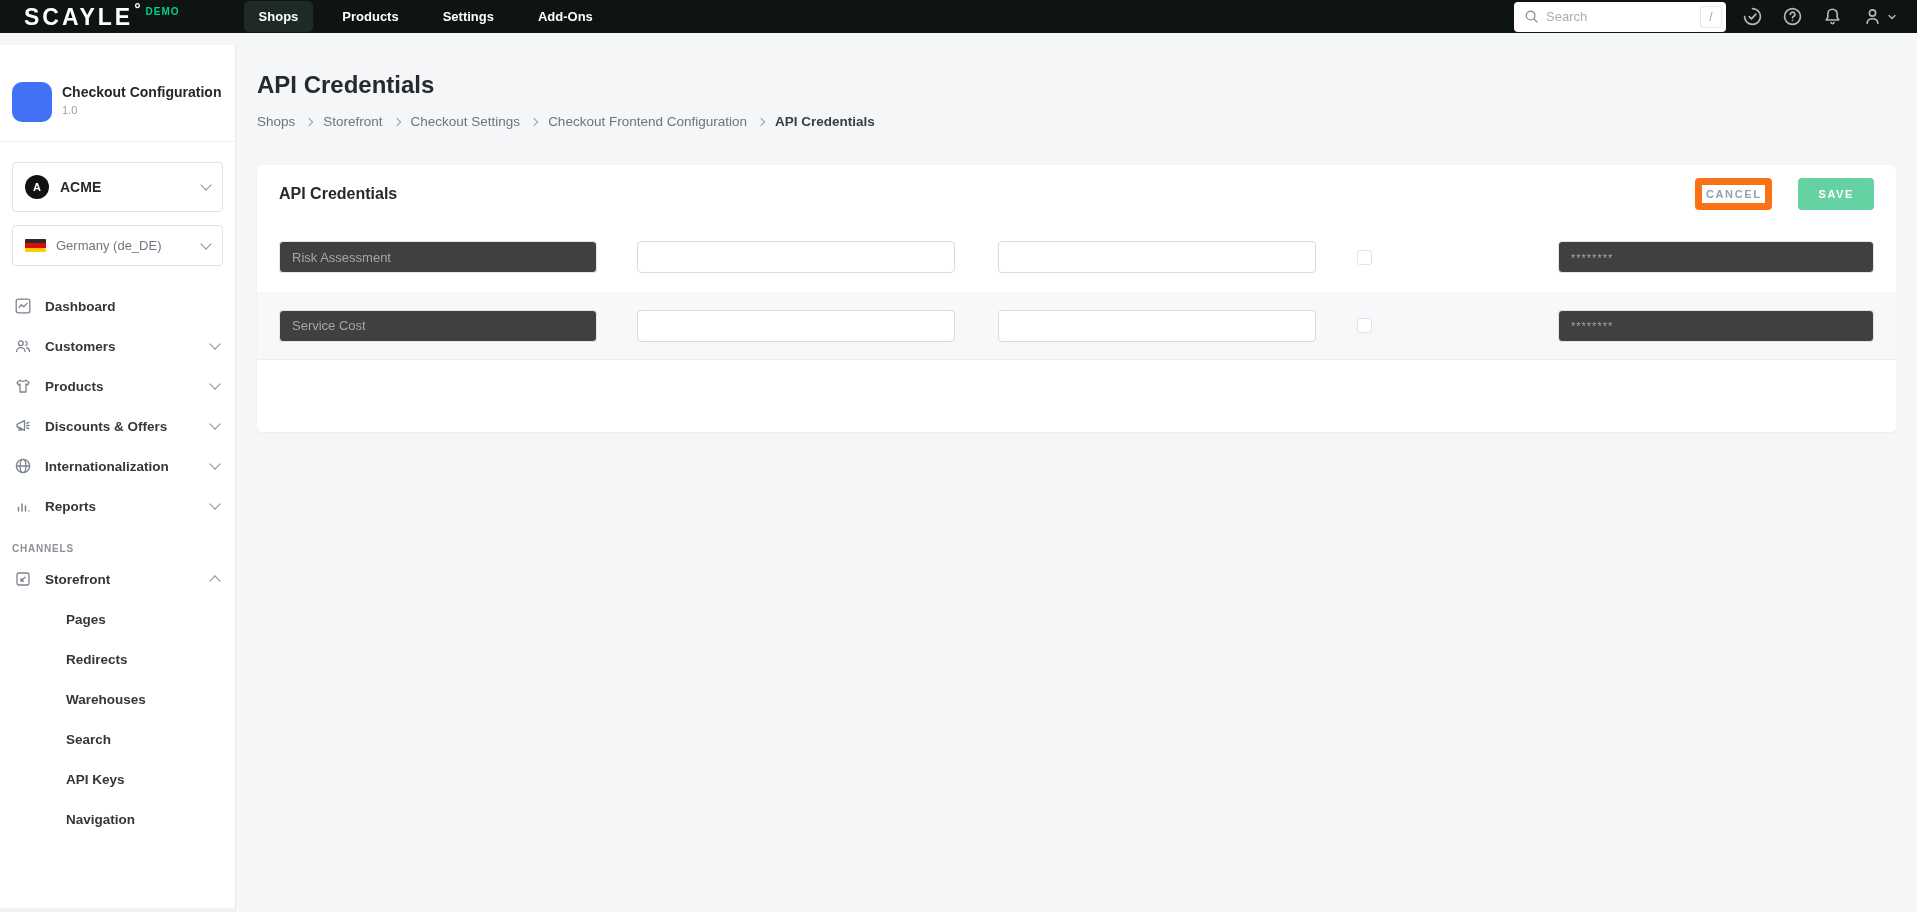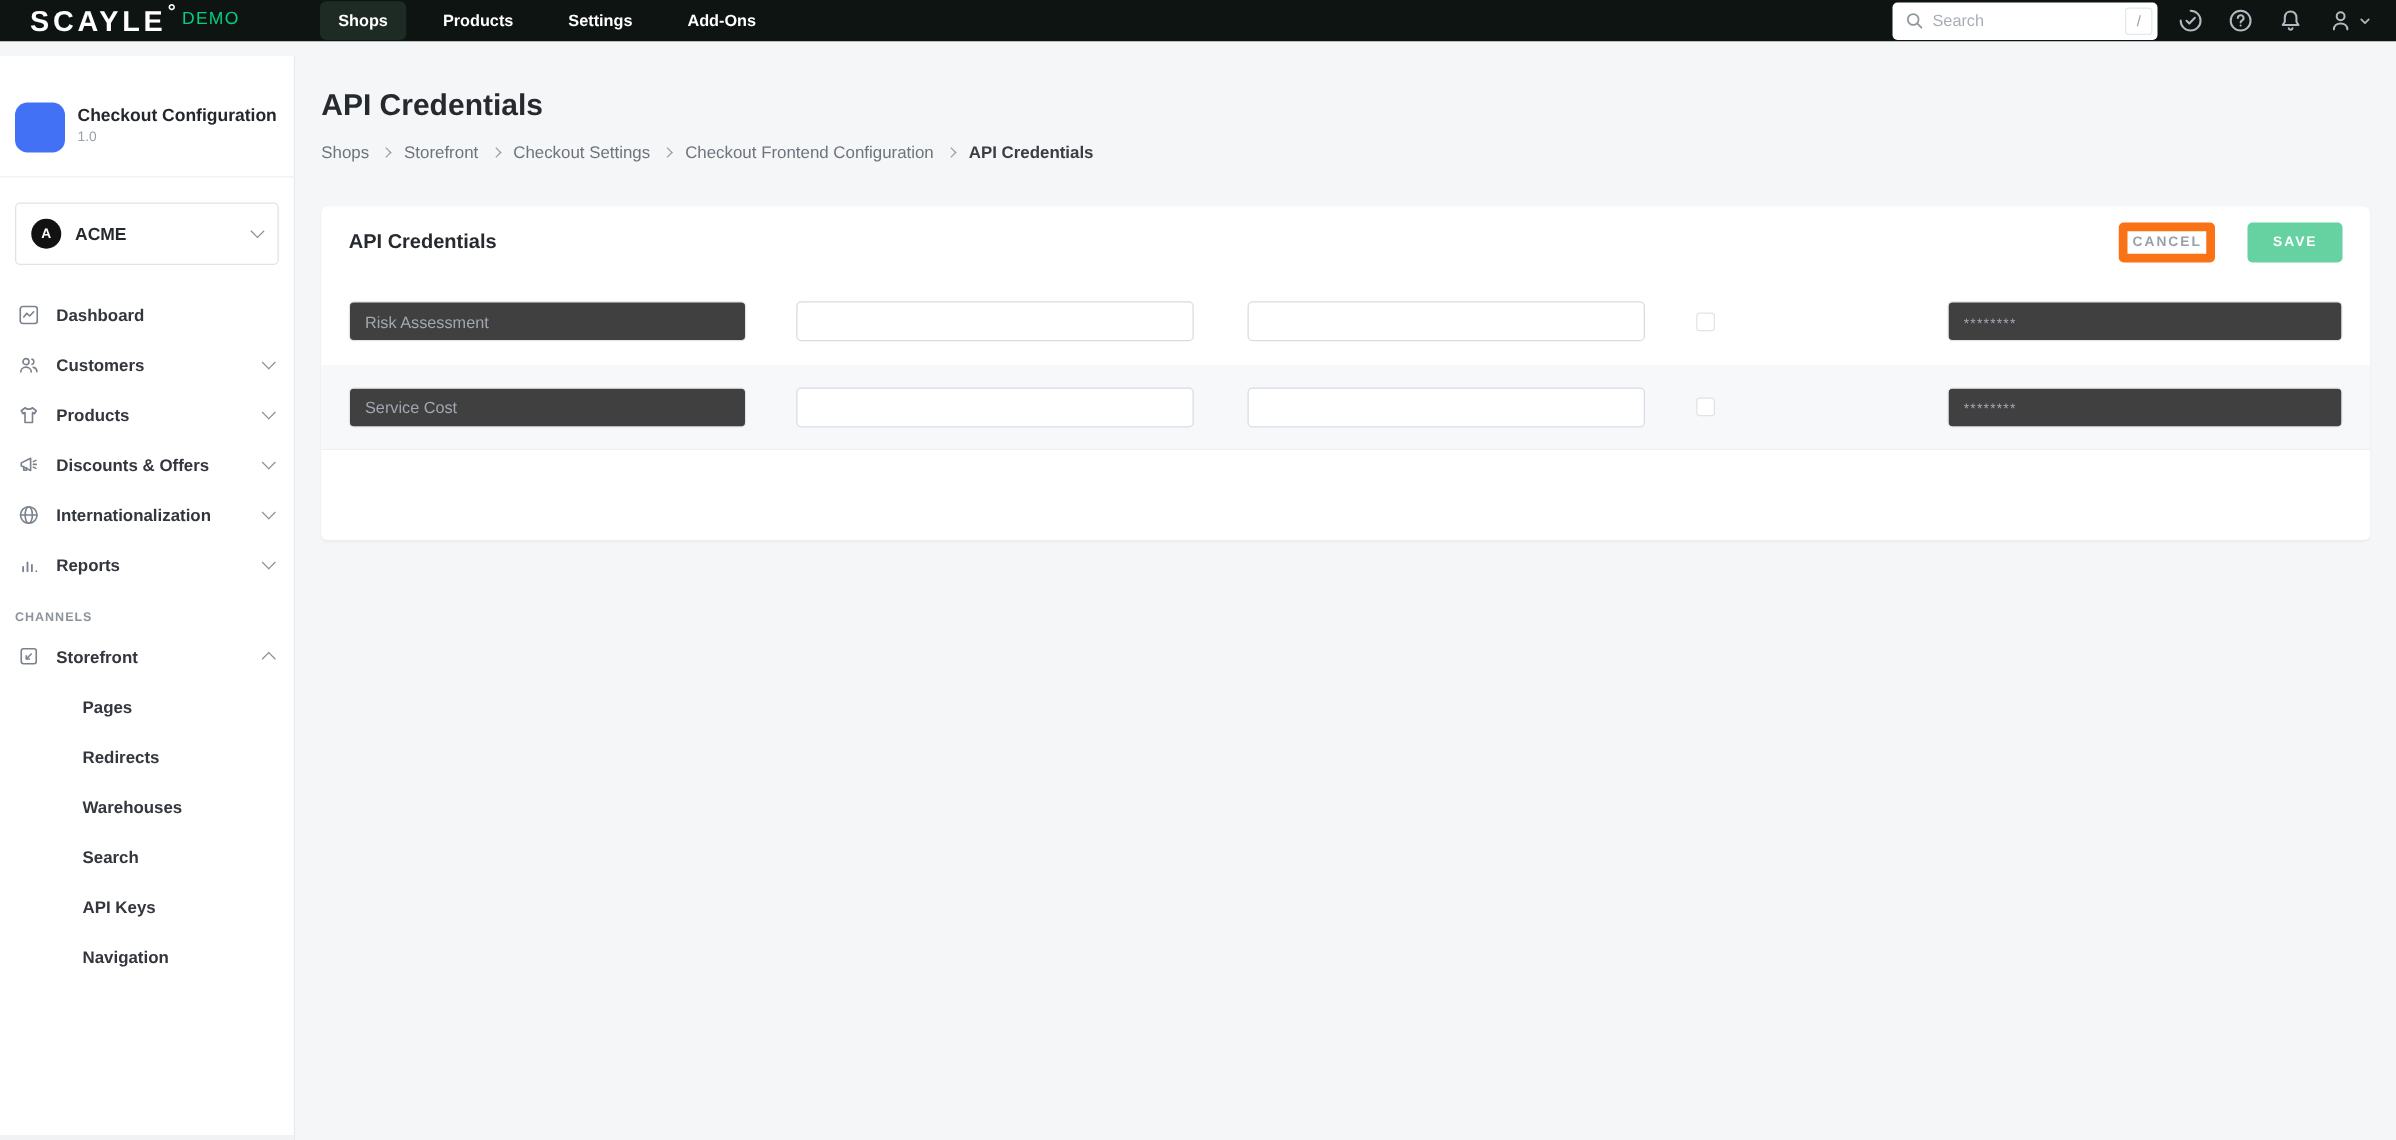--- a/index.html
+++ b/index.html
@@ -8,21 +8,21 @@
   }
   *{box-sizing:border-box;margin:0;padding:0;}
   html,body{width:1917px;height:912px;overflow:hidden;}
   body{font-family:"Liberation Sans",sans-serif;background:var(--page-bg);color:#2b2f35;}
 
   
   .topbar{height:33px;background:var(--topbar-bg);display:flex;align-items:center;padding:0 20px 0 24px;}
   .logo-wrap{display:flex;align-items:flex-start;cursor:pointer;}
   .logo-text{color:#fff;font-size:23px;font-weight:800;letter-spacing:3px;line-height:26px;}
   .logo-mark{color:#fff;font-size:16px;font-weight:700;line-height:12px;margin-left:1px;}
-  .demo-badge{color:var(--demo-green);font-size:14px;font-weight:400;letter-spacing:1px;margin:2px 0 0 5px;}
+  .demo-badge{color:var(--demo-green);font-size:10px;font-weight:700;letter-spacing:1px;margin:2px 0 0 5px;}
   .topnav{display:flex;align-items:center;margin-left:64px;gap:14px;}
   .topnav-item{color:#fff;font-size:13px;font-weight:600;padding:8px 15px;border-radius:5px;cursor:pointer;}
   .topnav-item.active{background:var(--active-tab-bg);}
   .top-spacer{flex:1;}
   .searchbox{width:212px;height:30px;background:#fff;border-radius:4px;display:flex;align-items:center;padding:0 4px 0 10px;margin-right:16px;}
   .searchbox svg{flex:none;}
   .searchbox input{border:none;outline:none;flex:1;font-size:13px;margin-left:7px;color:#333;min-width:0;font-family:inherit;}
   .searchbox input::placeholder{color:#a8aeb6;}
   .kbd{flex:none;width:22px;height:22px;border:1px solid #e4e7eb;border-radius:3px;color:#9aa0a8;font-size:12px;display:flex;align-items:center;justify-content:center;}
   .top-icons{display:flex;align-items:center;gap:19px;}
@@ -156,20 +156,29 @@
       <div class="app-version">1.0</div>
     </div>
   </div>
 
   <div class="selectors">
     <div class="selector shop">
       <span class="shop-initial">A</span>
       <span class="shop-label">ACME</span>
       <span class="chev down sel-chev"></span>
     </div>
+    <div class="selector locale">
+      <span class="flag">
+          <span class="b"></span>
+          <span class="r"></span>
+          <span class="g"></span>
+        </span>
+      <span class="locale-label">Germany (de_DE)</span>
+      <span class="chev down sel-chev"></span>
+    </div>
   </div>
 
   <nav class="menu">
     <div class="menu-item">
       <svg width="18" height="18" viewBox="0 0 18 18" class="mi">
           <rect x="2.2" y="2.2" width="13.6" height="13.6" rx="2"></rect>
           <path d="M5 10.6 l2.4-3 2.3 2.2 L13 6.4"></path>
         </svg>
       <span class="menu-label">Dashboard</span>
     </div>

